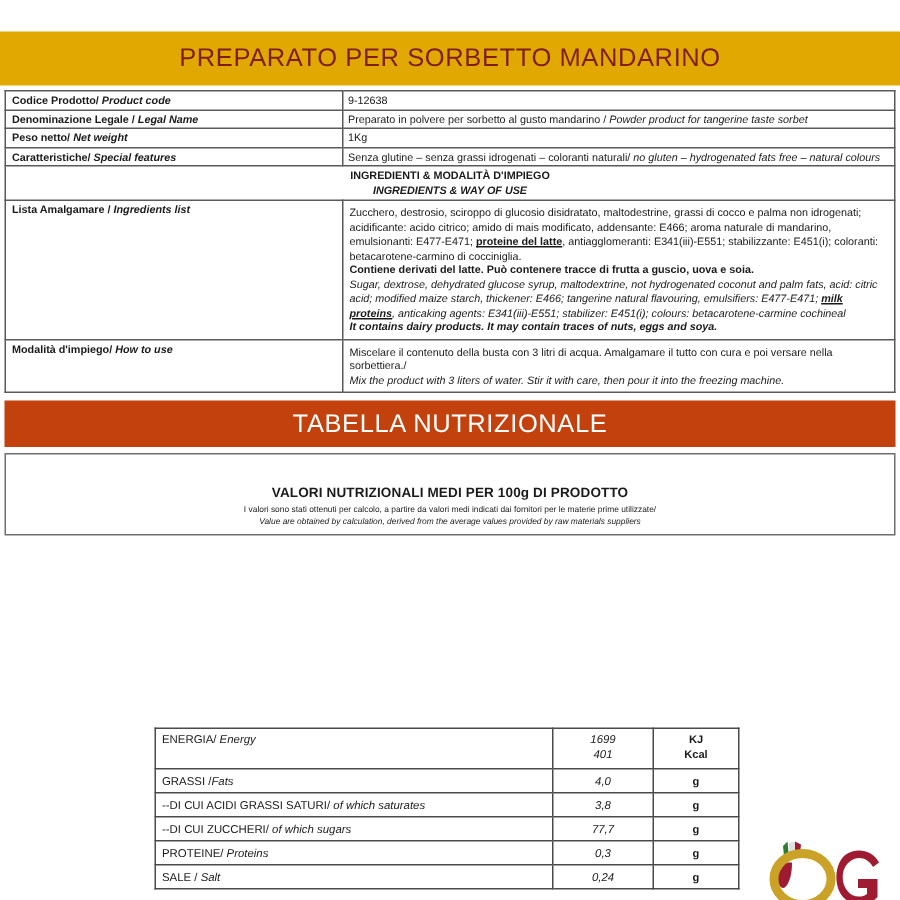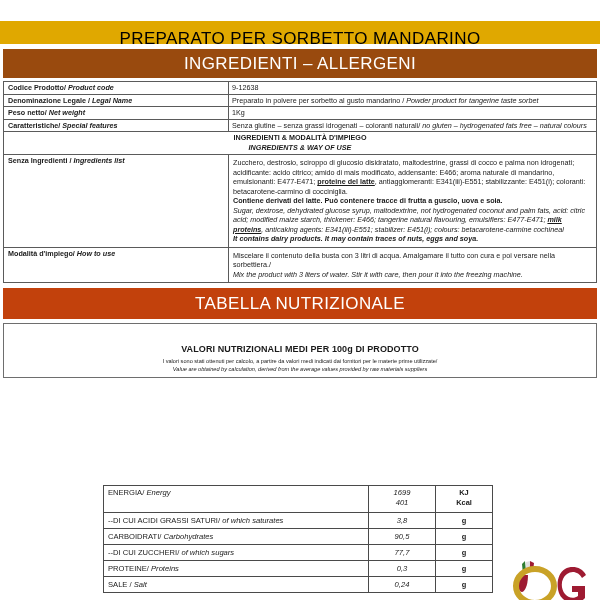--- a/index.html
+++ b/index.html
@@ -22,23 +22,23 @@
   }
 
   
   .banner {
     text-align: center;
     box-sizing: border-box;
     letter-spacing: 0.4px;
   }
   .banner-gold {
     background: #e0a800;
-    color: #000000;
+    color: #7f1d1d;
     font-size: 17px;
-    height: 23px;
+    height: 36px;
     line-height: 36px;
     margin-top: 21px;
     font-weight: 400;
   }
   .banner-brown {
     background: #994a0e;
     color: #ffffff;
     font-size: 17px;
     height: 29px;
     line-height: 29px;
@@ -183,21 +183,20 @@
   }
   .logo svg { display: block; }
 </style>
 </head>
 <body>
 
 <div class="page">
 
   <div class="banner banner-gold">PREPARATO PER SORBETTO MANDARINO</div>
 
-  <div class="banner banner-brown">INGREDIENTI – ALLERGENI</div>
 
   <table class="doc-table">
     <colgroup>
         <col style="width:225px">
         <col>
       </colgroup>
     <tbody>
 
       <tr>
         <td class="lbl"><span>Codice Prodotto/ </span><span class="en">Product code</span></td>
@@ -220,21 +219,21 @@
       </tr>
 
       <tr>
         <td class="sec-head" colspan="2">
           <div>INGREDIENTI &amp; MODALITÀ D'IMPIEGO</div>
           <div class="en">INGREDIENTS &amp; WAY OF USE</div>
         </td>
       </tr>
 
       <tr>
-        <td class="lbl lbl-tall"><span>Senza Ingredienti / </span><span class="en">Ingredients list</span></td>
+        <td class="lbl lbl-tall"><span>Lista Amalgamare / </span><span class="en">Ingredients list</span></td>
         <td class="ing-cell">
           <p><span>Zucchero, destrosio, sciroppo di glucosio disidratato, maltodestrine, grassi di cocco e palma non idrogenati; acidificante: acido citrico; amido di mais modificato, addensante: E466;  aroma naturale di mandarino, emulsionanti: E477-E471; </span><span class="ul-b">proteine del latte</span><span>, antiagglomeranti: E341(iii)-E551; stabilizzante: E451(i); coloranti: betacarotene-carmino di cocciniglia.</span></p>
           <span class="warn">Contiene derivati del latte. Può contenere tracce di frutta a guscio, uova e soia.</span>
           <p class="blk-it"><span>Sugar, dextrose, dehydrated glucose syrup, maltodextrine, not hydrogenated coconut and palm fats, acid: citric acid; modified maize starch, thickener: E466;  tangerine natural flavouring, emulsifiers: E477-E471; </span><span class="ul-bi">milk proteins</span><span>,  anticaking agents: E341(iii)-E551; stabilizer: E451(i); colours: betacarotene-carmine cochineal</span></p>
           <span class="warn-en">It contains dairy products. It may contain traces of nuts, eggs and soya.</span>
         </td>
       </tr>
 
       <tr>
         <td class="lbl lbl-tall"><span>Modalità d'impiego/ </span><span class="en">How to use</span></td>
@@ -262,32 +261,32 @@
           <td class="qt energy-q">
             <span>1699</span>
             <span>401</span>
           </td>
           <td class="un energy-u">
             <span>KJ</span>
             <span>Kcal</span>
           </td>
         </tr>
 
+        <tr>
+          <td class="nm"><span>GRASSI /</span><span class="en">Fats</span></td>
+          <td class="qt">4,0</td>
+          <td class="un">g</td>
+        </tr>
 
         <tr>
           <td class="nm"><span>--DI CUI ACIDI GRASSI SATURI/ </span><span class="en">of which saturates</span></td>
           <td class="qt">3,8</td>
           <td class="un">g</td>
         </tr>
 
-        <tr>
-          <td class="nm"><span>CARBOIDRATI/ </span><span class="en">Carbohydrates</span></td>
-          <td class="qt">90,5</td>
-          <td class="un">g</td>
-        </tr>
 
         <tr>
           <td class="nm"><span>--DI CUI ZUCCHERI/ </span><span class="en">of which sugars</span></td>
           <td class="qt">77,7</td>
           <td class="un">g</td>
         </tr>
 
         <tr>
           <td class="nm"><span>PROTEINE/ </span><span class="en">Proteins</span></td>
           <td class="qt">0,3</td>

